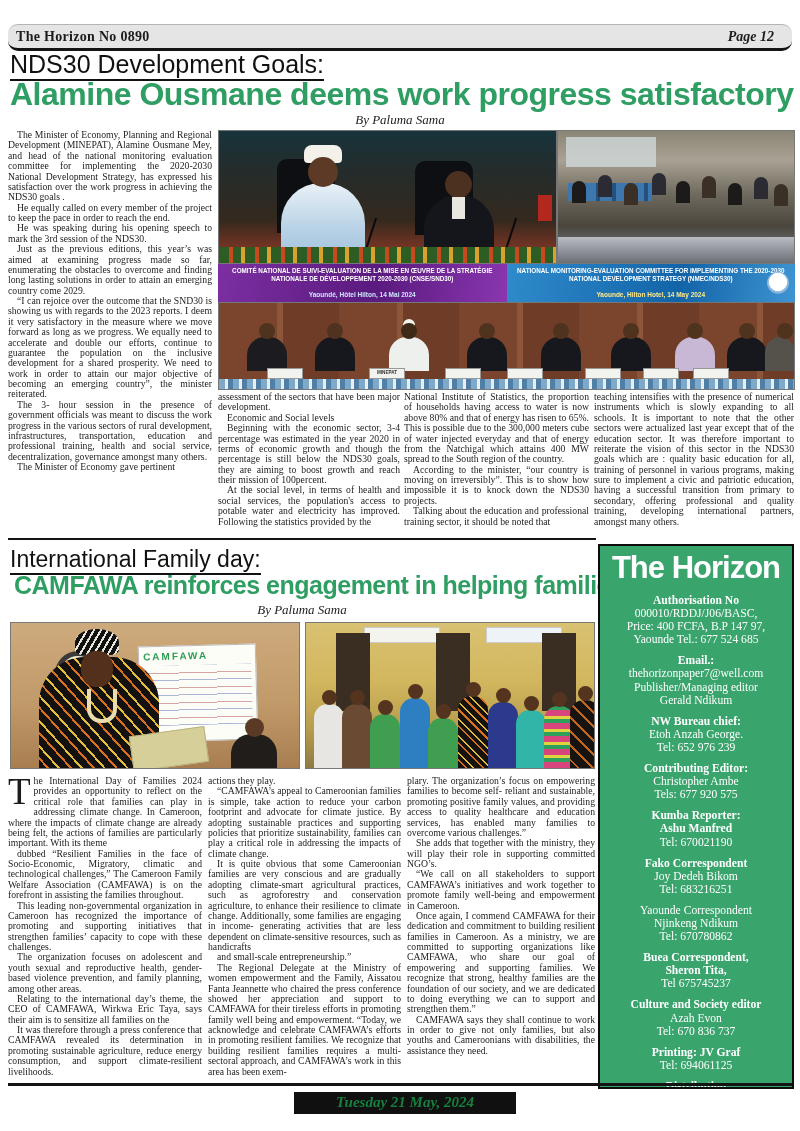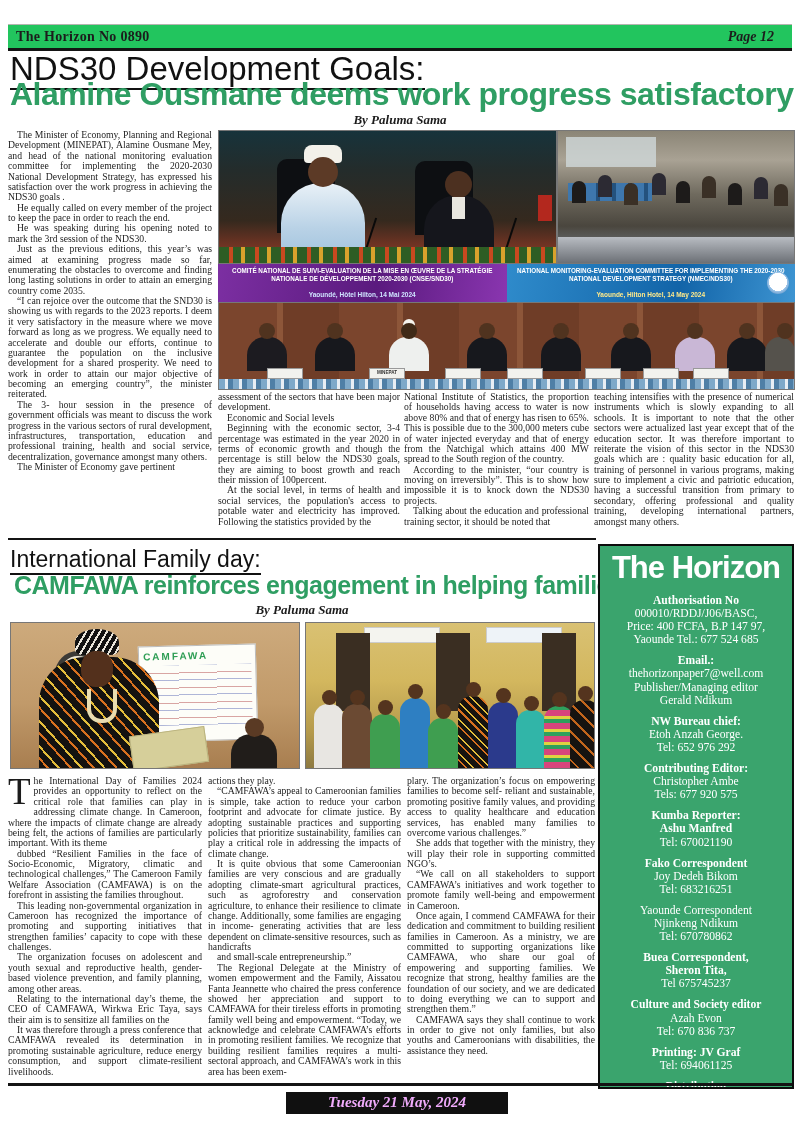--- a/index.html
+++ b/index.html
@@ -1,38 +1,38 @@
 <!DOCTYPE html>
 <html><head>
 <meta charset="utf-8">
 <style>
   html,body{margin:0;padding:0;background:#fff;}
   .page{position:relative;width:800px;height:1131px;background:#fff;overflow:hidden;
         font-family:"Liberation Serif", serif;color:#1c1c1c;}
 
   
   .masthead{position:absolute;top:24px;left:8px;width:784px;height:23px;
-            background:#22c55e;border-top:1px solid #b5b5b0;border-bottom:3px solid #141414;
-            display:flex;align-items:center;}
+            background:#e5e5e5;border-top:1px solid #b5b5b0;border-bottom:3px solid #141414;
+            display:flex;align-items:center;border-radius:10px;}
   .mast-left{font-weight:bold;font-size:14px;letter-spacing:.3px;margin-left:8px;}
   .mast-center{position:absolute;left:0;right:0;text-align:center;
                font-family:"Liberation Sans",sans-serif;font-weight:bold;font-size:16px;letter-spacing:2px;}
   .mast-right{margin-left:auto;margin-right:18px;font-weight:bold;font-style:italic;font-size:14px;}
 
   
   .kicker{position:absolute;left:10px;margin:0;font-family:"Liberation Sans",sans-serif;
           font-weight:normal;color:#111;}
   .kicker span{border-bottom:2.5px solid #111;padding-bottom:1px;}
-  .k1{top:50px;font-size:33px;}
+  .k1{top:50px;font-size:25px;}
   .k2{top:546px;font-size:23px;}
   .headline{position:absolute;margin:0;font-family:"Liberation Sans",sans-serif;
             font-weight:bold;color:#2f9e63;letter-spacing:-.5px;white-space:nowrap;}
   .h1{top:76px;left:10px;width:782px;font-size:32px;}
   .h2{top:571px;left:14px;width:580px;font-size:25px;}
-  .byline{position:absolute;text-align:center;font-weight:bold;font-style:italic;font-size:13px;}
+  .byline{position:absolute;text-align:center;font-weight:normal;font-style:italic;font-size:13px;}
   .by1{top:112px;left:8px;width:784px;}
   .by2{top:602px;left:8px;width:588px;}
 
   
   .col{position:absolute;overflow:hidden;text-align:justify;}
   .col p{margin:0;font-size:9.7px;line-height:1.07;text-indent:9px;}
   .col p.ni{text-indent:0;}
   .a1c1{top:130px;left:8px;width:204px;height:406px;}
   .a1c2{top:392px;left:218px;width:182px;height:145px;}
   .a1c3{top:392px;left:404px;width:185px;height:145px;}
@@ -128,22 +128,22 @@
   .gp.g1{background:#e8e6e2;} .gp.g2{background:#6b4a33;} .gp.g3{background:#3f9e50;}
   .gp.g4{background:#2e7fc2;} .gp.g5{background:#3f9e50;}
   .gp.g6{background:repeating-linear-gradient(45deg,#16130f 0 5px,#d8701f 5px 7px,#16130f 7px 10px,#e3bd3b 10px 12px);}
   .gp.g7{background:#2b3a8c;} .gp.g8{background:#31b5a8;}
   .gp.g9{background:repeating-linear-gradient(0deg,#d8457c 0 6px,#2fa05c 6px 10px,#e0d340 10px 13px);}
   .gp.g10{background:repeating-linear-gradient(45deg,#171310 0 5px,#c2651c 5px 7px,#171310 7px 10px);}
 
   
   .divider{position:absolute;top:538px;left:8px;width:588px;border-top:2px solid #141414;}
   .footline{position:absolute;top:1083px;left:8px;width:784px;border-top:3px solid #141414;}
-  .datebar{position:absolute;top:1092px;left:286px;width:222px;height:22px;background:#101010;
-           color:#f0abfc;text-align:center;font-weight:bold;font-style:italic;font-size:15px;line-height:21px;}
+  .datebar{position:absolute;top:1092px;left:294px;width:222px;height:22px;background:#101010;
+           color:#15803d;text-align:center;font-weight:bold;font-style:italic;font-size:15px;line-height:21px;}
 
   
   .sidebar{position:absolute;left:598px;top:544px;width:196px;height:545px;background:#3aa46d;
            border:2px solid #0c0c0c;box-sizing:border-box;color:#fff;text-align:center;overflow:hidden;}
   .sb-title{font-family:"Liberation Sans",sans-serif;font-weight:bold;font-size:31px;letter-spacing:-1px;
             margin-top:4px;}
   .sb-block{margin-top:8px;font-size:11.6px;line-height:1.13;}
   .sb-block .b{font-weight:bold;}
 </style>
 </head>
@@ -156,22 +156,22 @@
     <span class="mast-right">Page 12</span>
   </div>
 
   <h2 class="kicker k1"><span>NDS30 Development Goals:</span></h2>
   <h1 class="headline h1">Alamine Ousmane deems work progress satisfactory</h1>
   <div class="byline by1">By Paluma Sama</div>
 
   <div class="col a1c1">
     <p>The Minister of Economy, Planning and Regional Development (MINEPAT), Alamine Ousmane Mey, and head of the national monitoring evaluation committee for implementing the 2020-2030 National Development Strategy, has expressed his satisfaction over the work progress in achieving the NDS30 goals .</p>
     <p>He equally called on every member of the project to keep the pace in order to reach the end.</p>
-    <p>He was speaking during his opening noted to mark the 3rd session of the NDS30.</p>
-    <p>Just as the previous editions, this year’s was aimed at examining progress made so far, enumerating the obstacles to overcome and finding long lasting solutions in order to attain an emerging country come 2035.</p>
+    <p>He was speaking during his opening speech to mark the 3rd session of the NDS30.</p>
+    <p>Just as the previous editions, this year’s was aimed at examining progress made so far, enumerating the obstacles to overcome and finding long lasting solutions in order to attain an emerging country come 2029.</p>
     <p>“I can rejoice over the outcome that the SND30 is showing us with regards to the 2023 reports. I deem it very satisfactory in the measure where we move forward as long as we progress. We equally need to accelerate and double our efforts, continue to guarantee the population on the inclusive development for a shared prosperity. We need to work in order to attain our major objective of becoming an emerging country”, the minister reiterated.</p>
     <p>The 3- hour session in the presence of government officials was meant to discuss the work progress in the various sectors of rural development, infrastructures, transportation, education and professional training, health and social service, decentralization, governance amongst many others.</p>
     <p>The Minister of Economy gave pertinent</p>
   </div>
 
   <div class="a1photos">
     <div class="prow1">
       <div class="photo ph-officials">
         <div class="chair c1"></div>
         <div class="chair c2"></div>
@@ -331,21 +331,21 @@
     </div>
     <div class="sb-block">
       <div class="b">Email.:</div>
       <div>thehorizonpaper7@well.com</div>
       <div>Publisher/Managing editor</div>
       <div>Gerald Ndikum</div>
     </div>
     <div class="sb-block">
       <div class="b">NW Bureau chief:</div>
       <div>Etoh Anzah George.</div>
-      <div>Tel: 652 976 292</div>
+      <div>Tel: 652 976 239</div>
     </div>
     <div class="sb-block">
       <div class="b">Contributing Editor:</div>
       <div>Christopher Ambe</div>
       <div>Tels: 677 920 575</div>
     </div>
     <div class="sb-block">
       <div class="b">Kumba Reporter:</div>
       <div class="b">Ashu Manfred</div>
       <div>Tel: 670021190</div>

